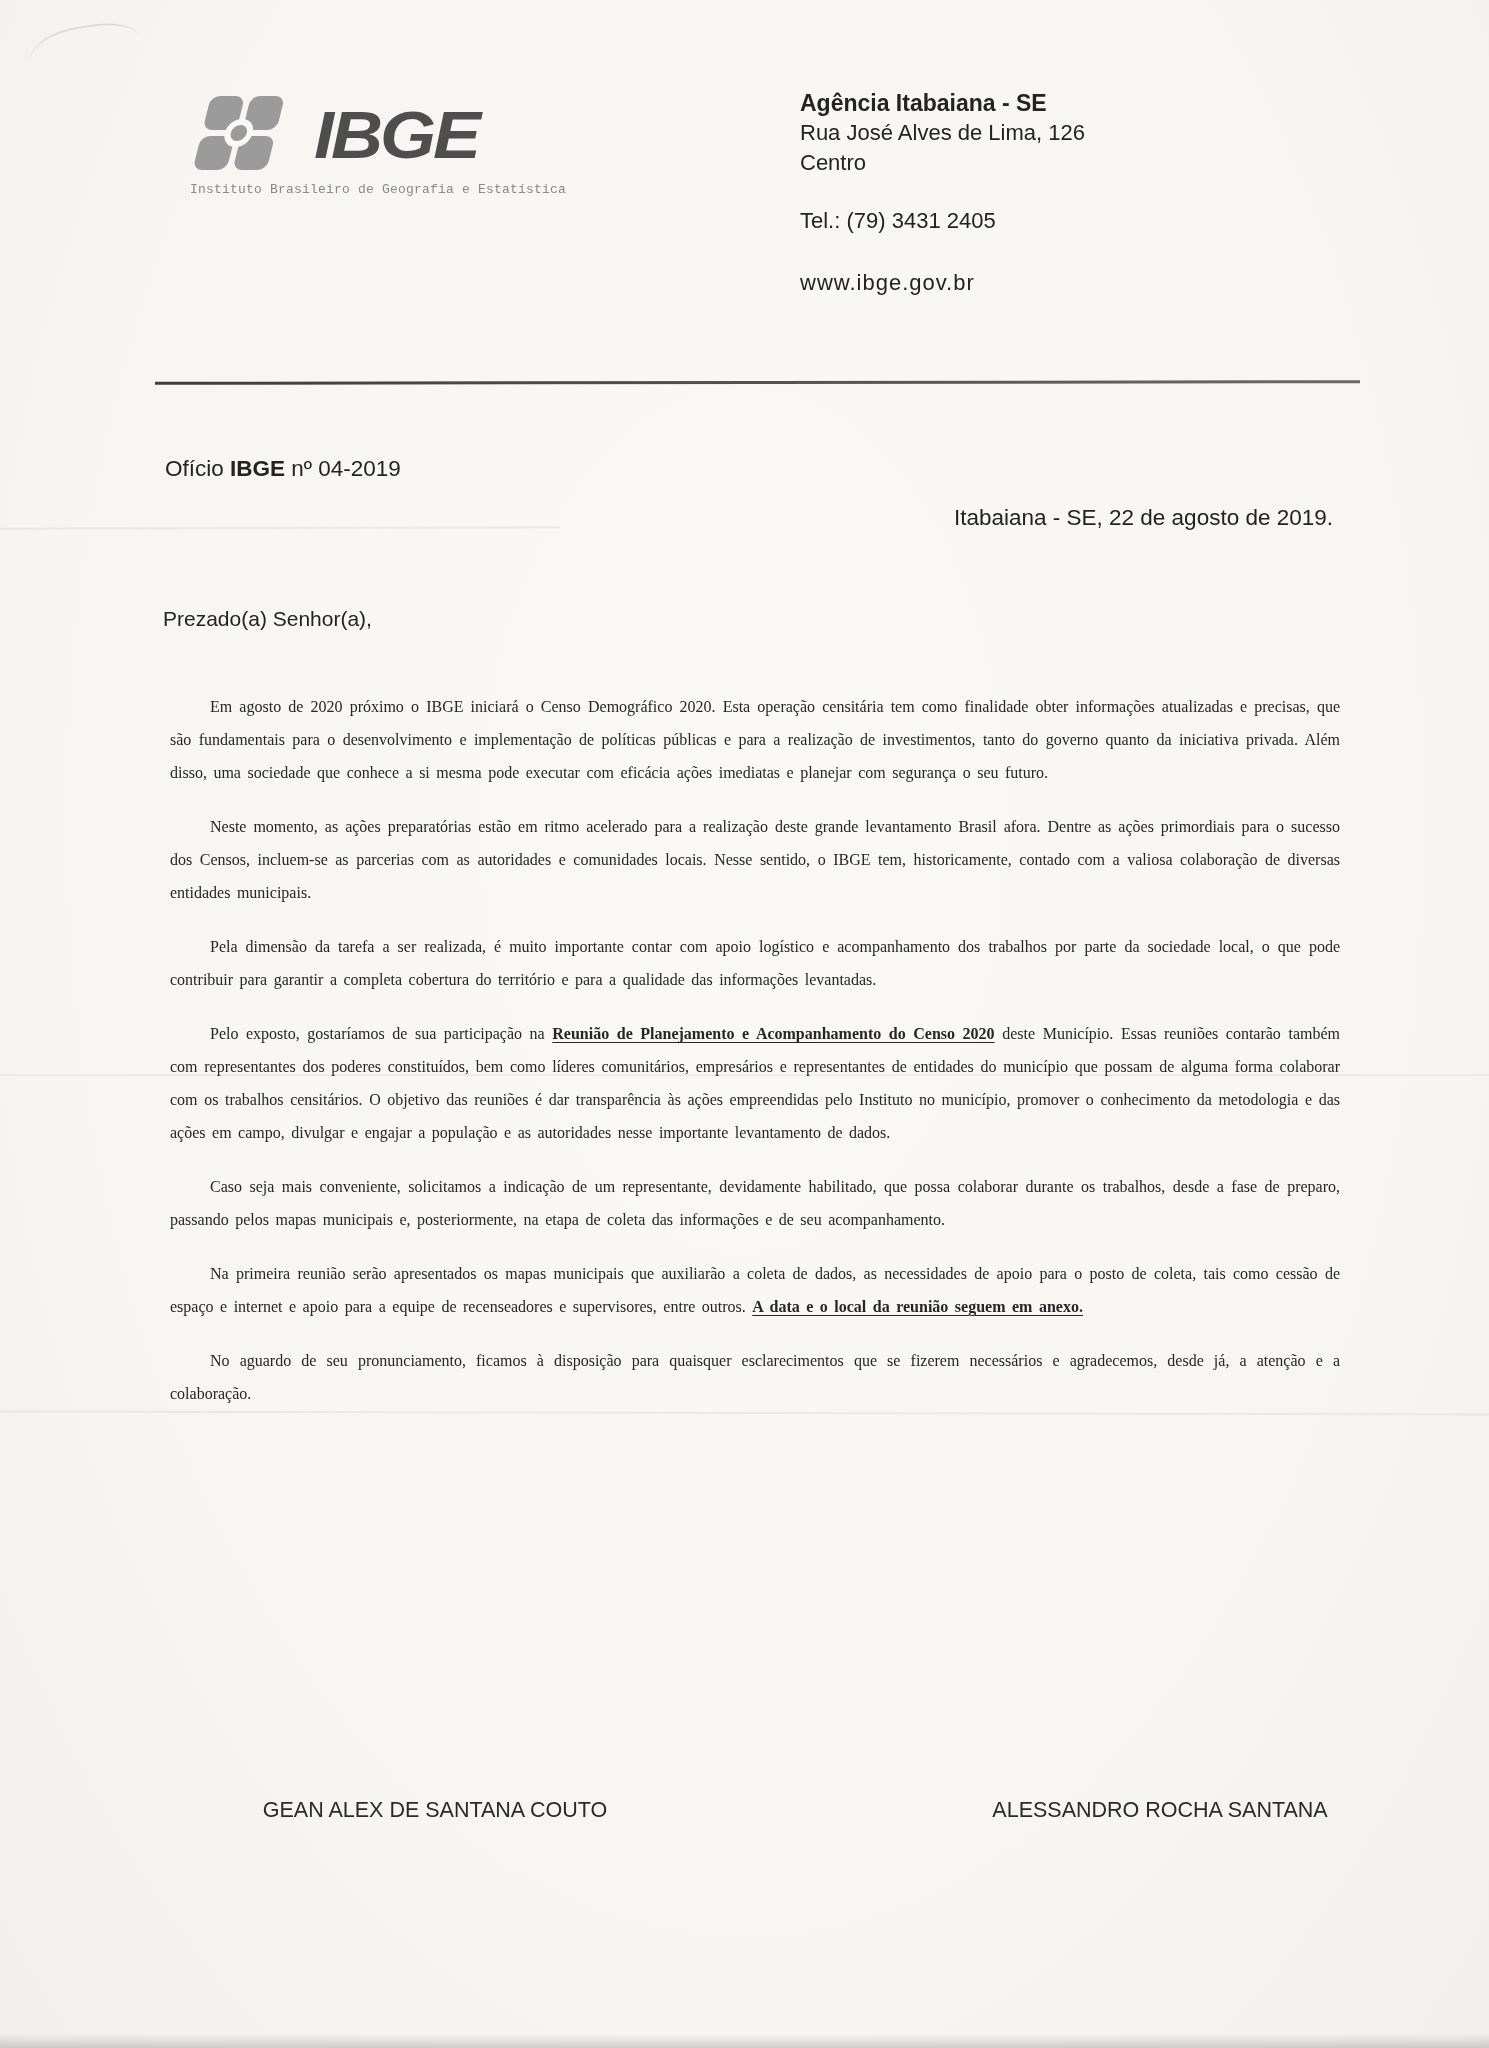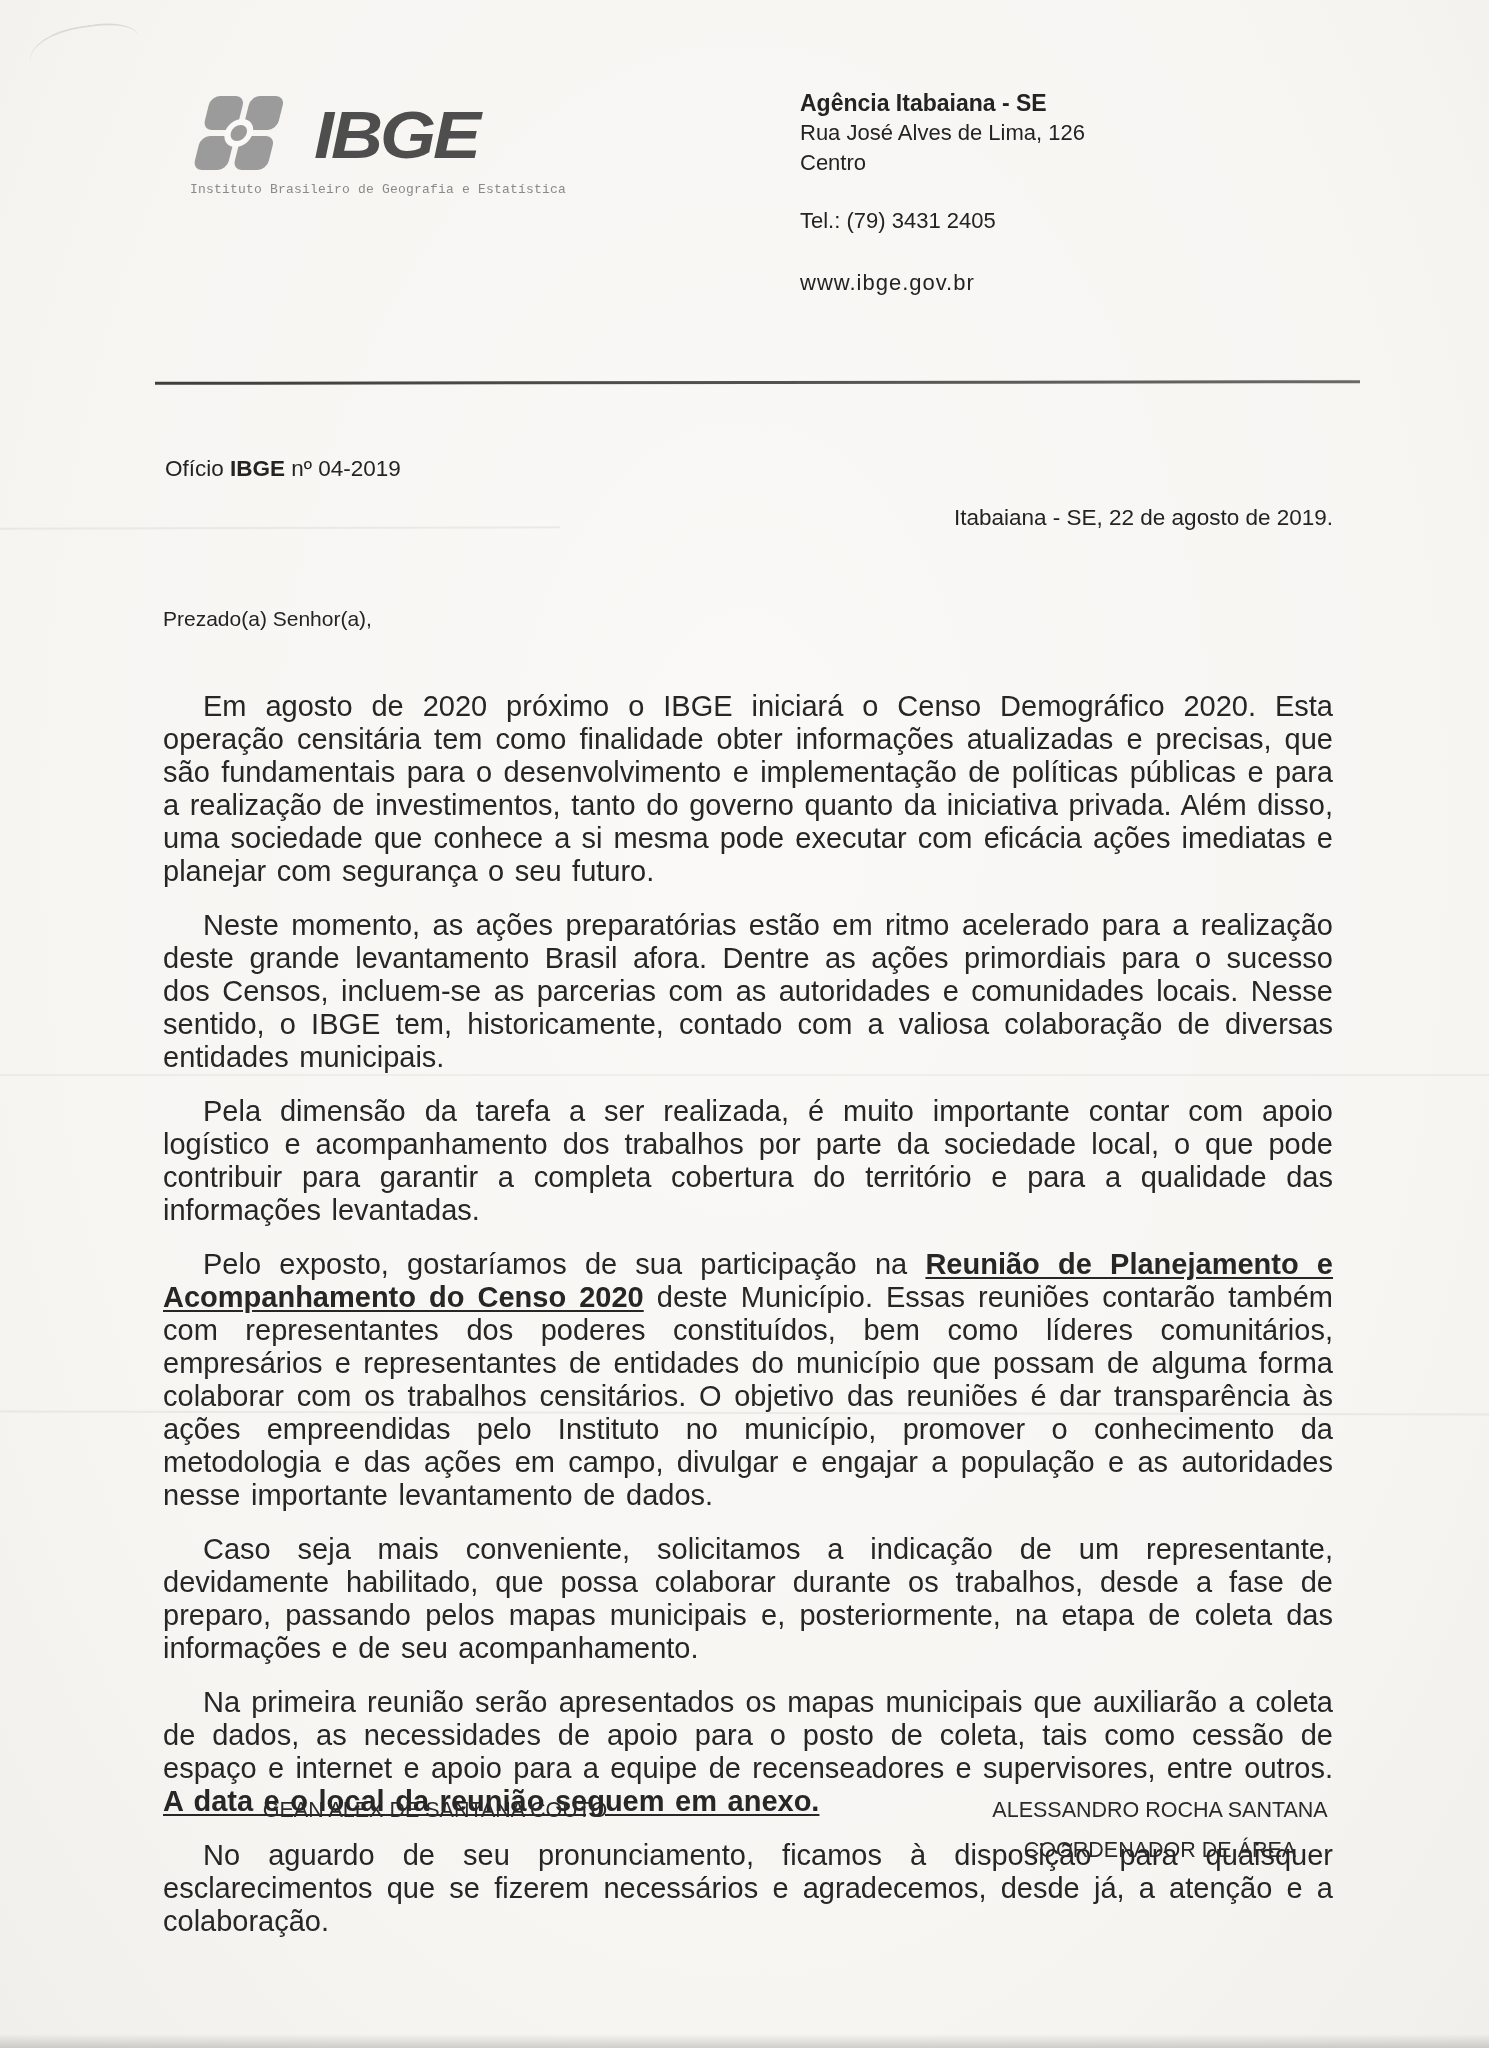--- a/index.html
+++ b/index.html
@@ -57,23 +57,23 @@
 
   
   .ref-line { position: absolute; top: 456px; left: 165px; font-size: 22.5px; }
   .ref-line .b { font-weight: bold; }
   .date-line { position: absolute; top: 505px; left: 165px; width: 1168px; text-align: right; font-size: 22.5px; }
 
   .salutation { position: absolute; top: 607px; left: 163px; font-size: 21px; }
 
   
   .letter-body {
-    position: absolute; top: 690px; left: 163px; width: 1170px;
-    font-size: 29px; line-height: 33px; text-align: justify;
-    color: #262626; word-spacing: 2.5px;
+    position: absolute; top: 690px; left: 170px; width: 1170px;
+    font-size: 16px; line-height: 33px; text-align: justify;
+    color: #262626; word-spacing: 2.5px; font-family: Liberation Serif, serif;
   }
   .letter-body p.para { margin: 0 0 21px 0; text-indent: 40px; }
   .letter-body .bold-underline { font-weight: bold; text-decoration: underline; text-underline-offset: 3px; }
 
   
   .signatures { position: absolute; top: 1790px; left: 0; width: 1489px; }
   .sig { position: absolute; text-align: center; font-size: 21.5px; line-height: 40px; color: #2a2a2a; }
   .sig-left { left: 170px; width: 530px; }
   .sig-right { left: 930px; width: 460px; text-align: center; }
 </style>
@@ -132,17 +132,16 @@
       <p class="para"><span>Na primeira reunião serão apresentados os mapas municipais que auxiliarão a coleta de dados, as necessidades de apoio para o posto de coleta, tais como cessão de espaço e internet e apoio para a equipe de recenseadores e supervisores, entre outros. </span><span class="bold-underline">A data e o local da reunião seguem em anexo.</span></p>
       <p class="para"><span>No aguardo de seu pronunciamento, ficamos à disposição para quaisquer esclarecimentos que se fizerem necessários e agradecemos, desde já, a atenção e a colaboração.</span></p>
     </div>
 
   <div class="signatures">
     <div class="sig sig-left">
       <div>GEAN ALEX DE SANTANA COUTO</div>
     </div>
     <div class="sig sig-right">
       <div>ALESSANDRO ROCHA SANTANA</div>
-      <div>COORDENADOR DE ÁREA</div>
     </div>
   </div>
 
 </div>
 
 </body></html>

